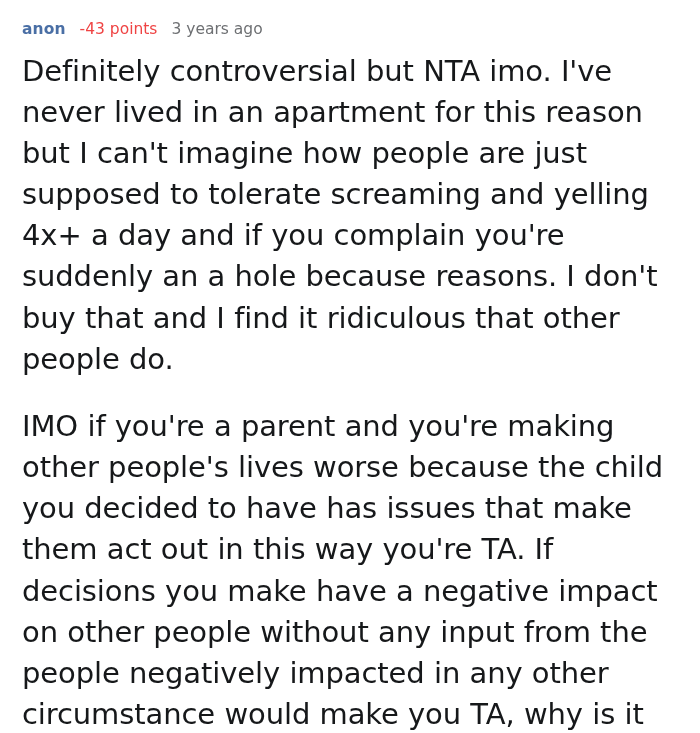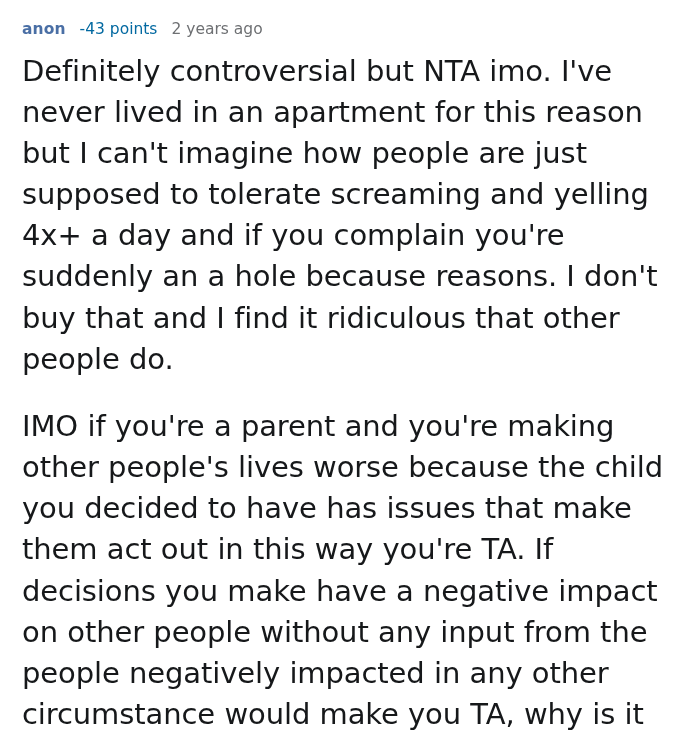--- a/index.html
+++ b/index.html
@@ -27,21 +27,21 @@
     line-height: 1.2;
     margin-bottom: 12px;
     white-space: nowrap;
   }
   .meta .author {
     color: #4a6fa5;
     font-weight: 600;
     letter-spacing: 0.1px;
   }
   .meta .points {
-    color: #0369a1;
+    color: #ef4444;
     margin-left: 14px;
   }
   .meta .age {
     color: #6e7073;
     margin-left: 14px;
   }
   .body p {
     margin: 0 0 26px 0;
     font-size: 29px;
     line-height: 1.42;
@@ -53,19 +53,19 @@
     margin-bottom: 8px;
   }
 </style>
 </head>
 <body>
 
 <div class="comment">
   <div class="meta">
     <span class="author">anon</span>
     <span class="points">-43 points</span>
-    <span class="age">2 years ago</span>
+    <span class="age">3 years ago</span>
   </div>
   <div class="body">
     <p>Definitely controversial but NTA imo. I've never lived in an apartment for this reason but I can't imagine how people are just supposed to tolerate screaming and yelling 4x+ a day and if you complain you're suddenly an a hole because reasons. I don't buy that and I find it ridiculous that other people do.</p>
     <p>IMO if you're a parent and you're making other people's lives worse because the child you decided to have has issues that make them act out in this way you're TA. If decisions you make have a negative impact on other people without any input from the people negatively impacted in any other circumstance would make you TA, why is it different in this situation?</p>
   </div>
 </div>
 
 </body></html>

